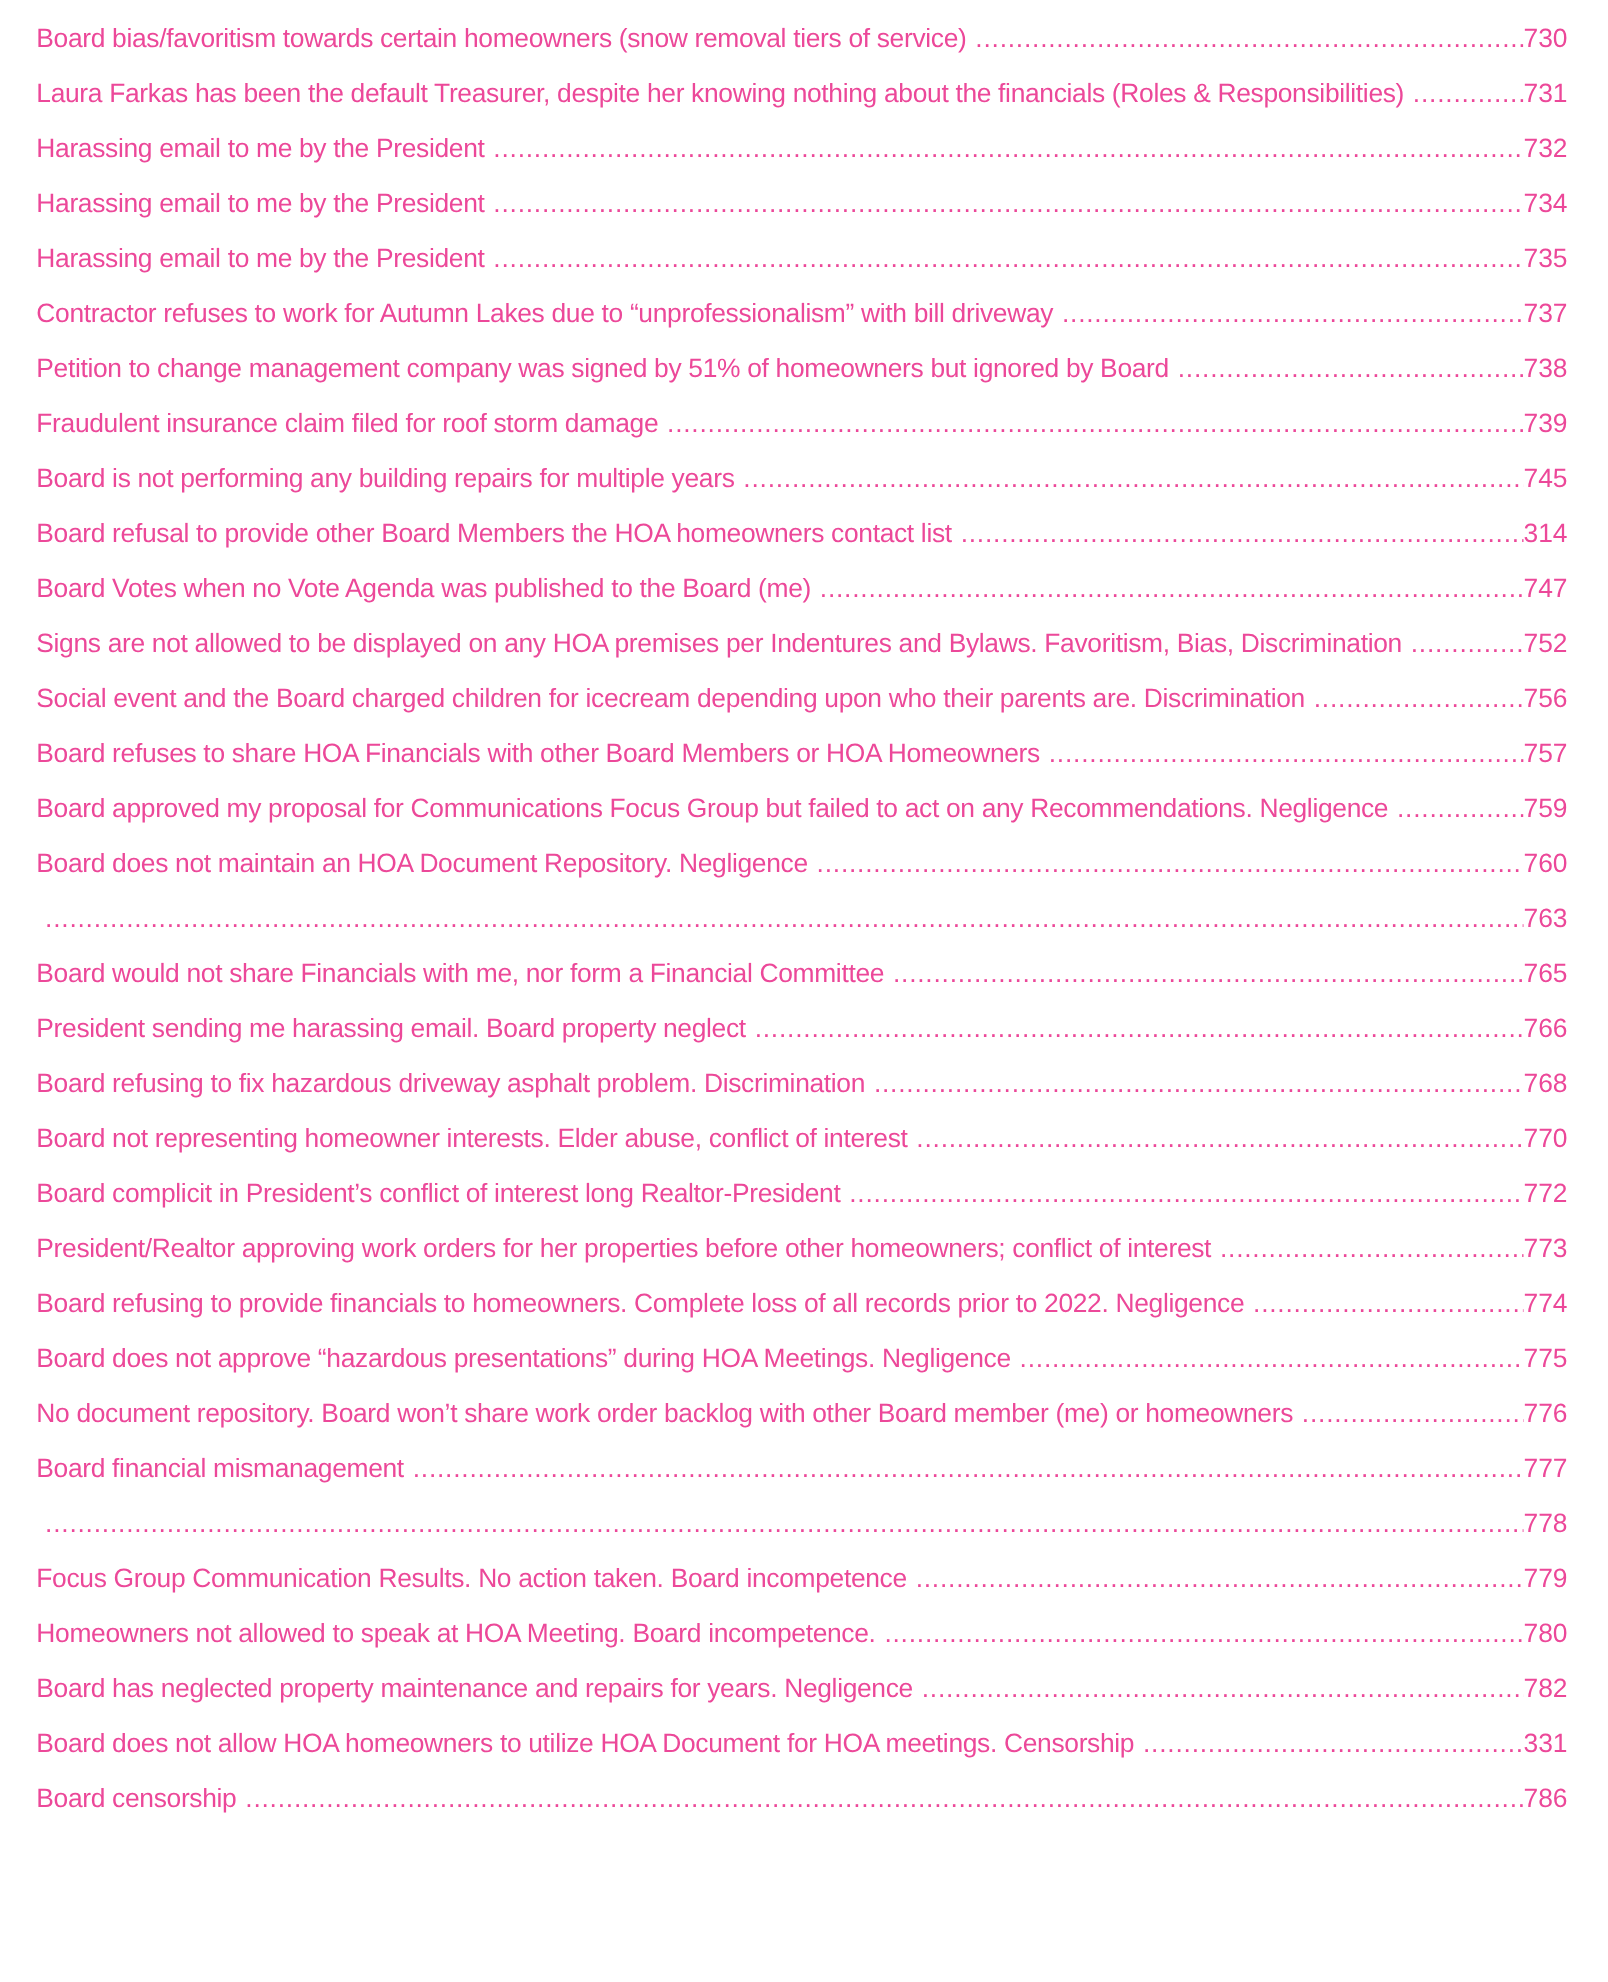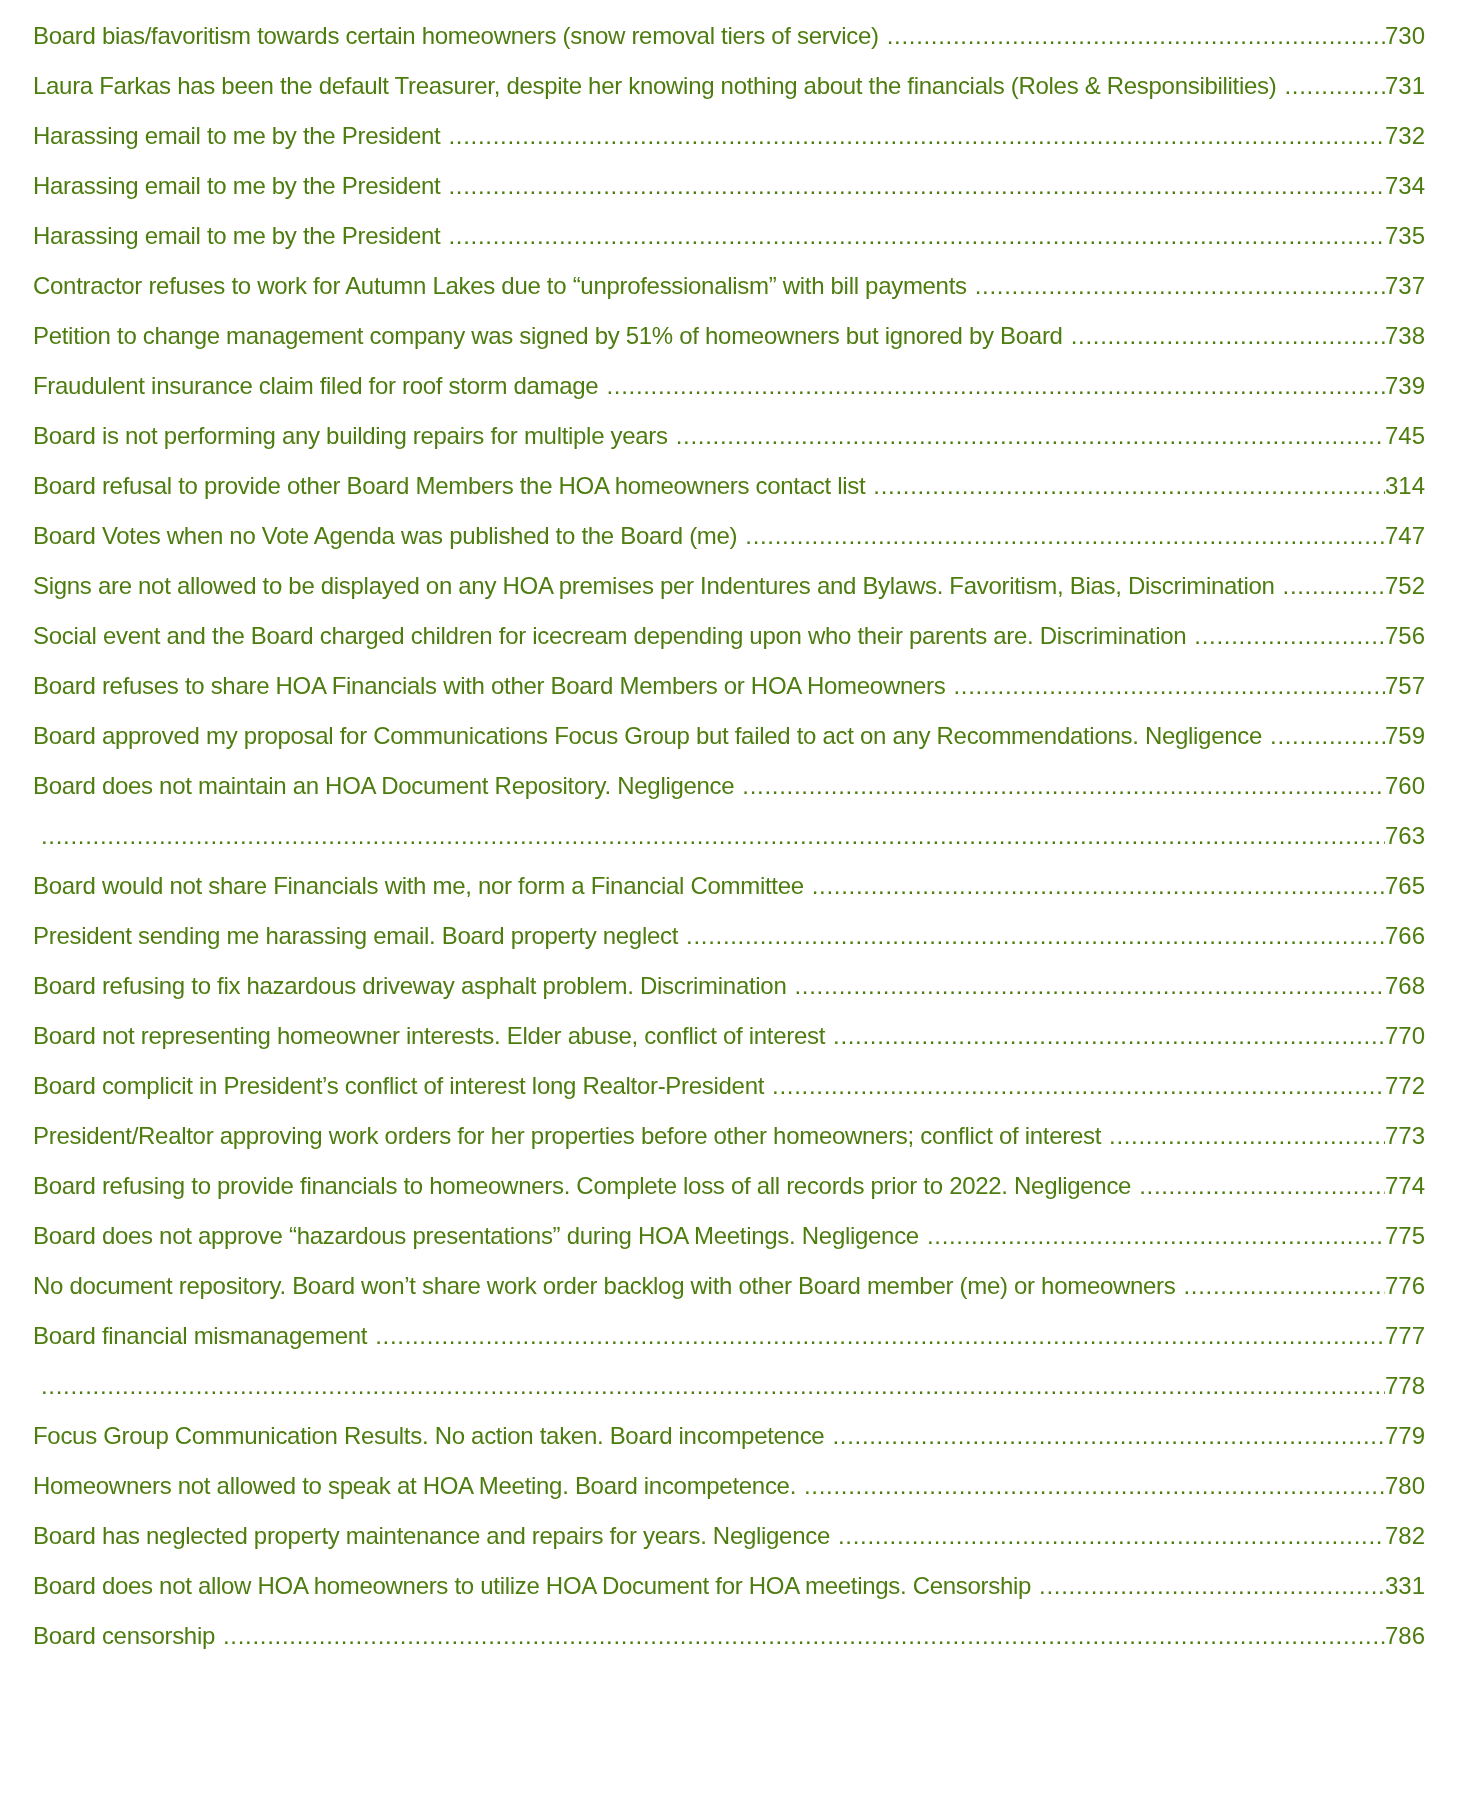--- a/index.html
+++ b/index.html
@@ -23,21 +23,21 @@
   .toc {
     width: 100%;
   }
   .toc-entry {
     display: flex;
     flex-wrap: wrap;
     align-items: baseline;
     font-size: 24px;
     line-height: 40px;
     margin: 0 0 10px 0;
-    color: #4d7c0f;
+    color: #ec4899;
   }
   .toc-title {
     letter-spacing: -0.3px;
     max-width: 100%;
   }
   .toc-leader {
     flex: 1 1 0;
     min-width: 80px;
     overflow: hidden;
     white-space: nowrap;
@@ -77,21 +77,21 @@
     <span class="toc-page">734</span>
   </div>
 
   <div class="toc-entry">
     <span class="toc-title">Harassing email to me by the President</span>
     <span class="toc-leader" aria-hidden="true">................................................................................................................................................................................................................................................................................................................................................................................................................</span>
     <span class="toc-page">735</span>
   </div>
 
   <div class="toc-entry">
-    <span class="toc-title">Contractor refuses to work for Autumn Lakes due to “unprofessionalism” with bill payments</span>
+    <span class="toc-title">Contractor refuses to work for Autumn Lakes due to “unprofessionalism” with bill driveway</span>
     <span class="toc-leader" aria-hidden="true">................................................................................................................................................................................................................................................................................................................................................................................................................</span>
     <span class="toc-page">737</span>
   </div>
 
   <div class="toc-entry">
     <span class="toc-title">Petition to change management company was signed by 51% of homeowners but ignored by Board</span>
     <span class="toc-leader" aria-hidden="true">................................................................................................................................................................................................................................................................................................................................................................................................................</span>
     <span class="toc-page">738</span>
   </div>
 

